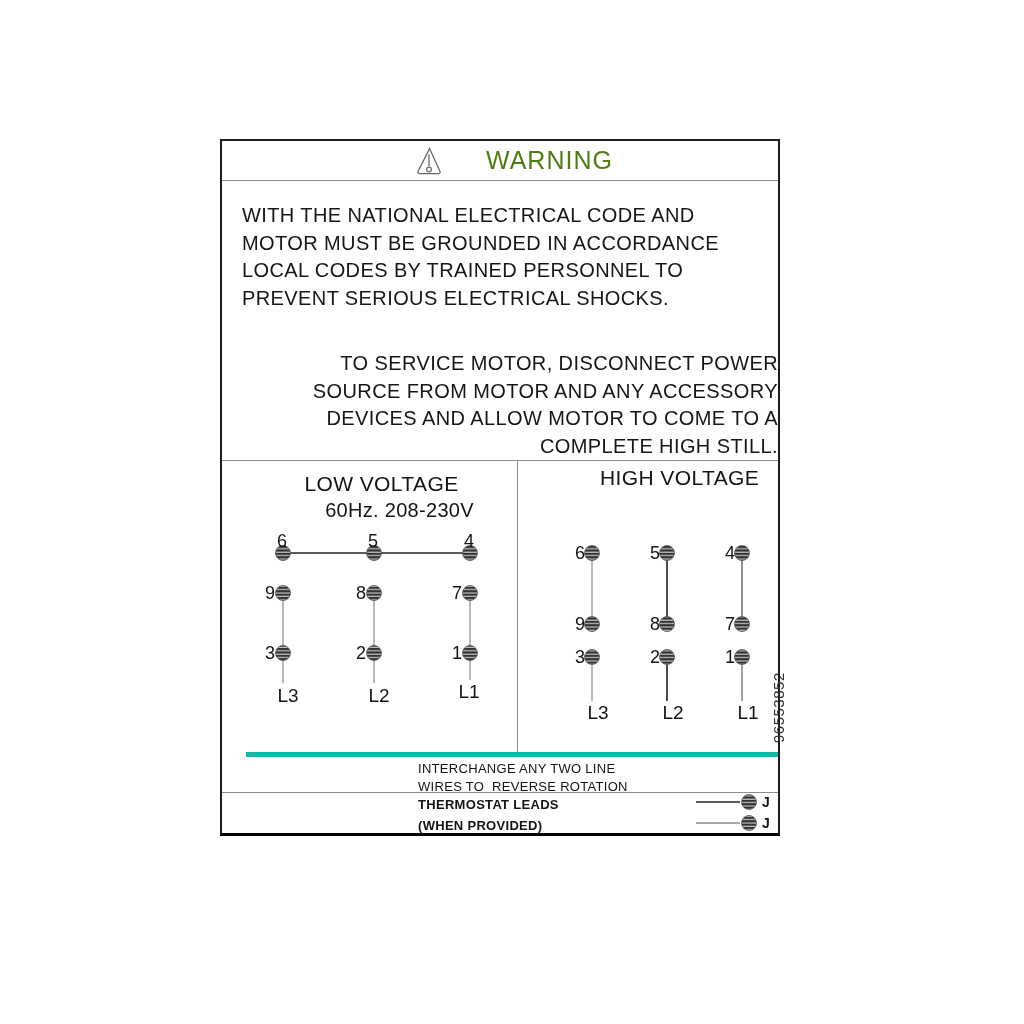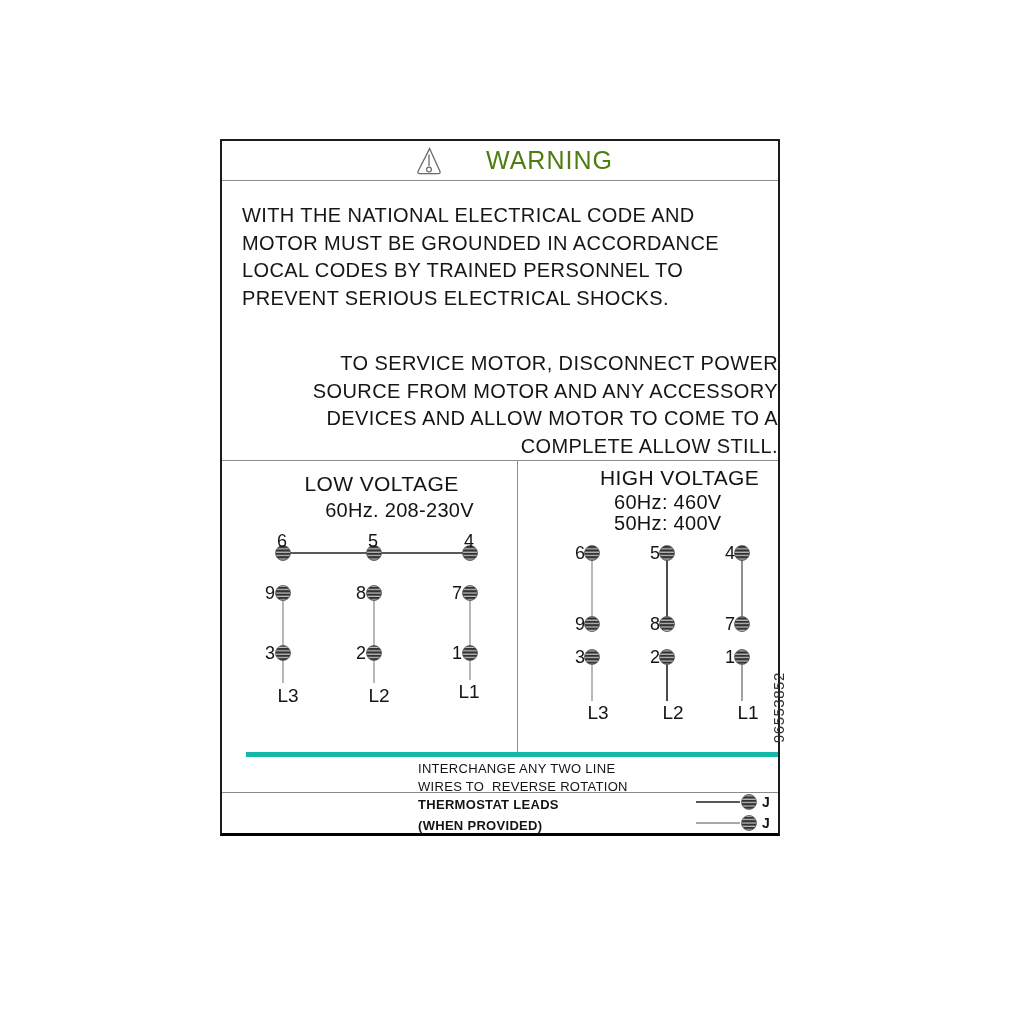--- a/index.html
+++ b/index.html
@@ -63,21 +63,21 @@
     <div class="p1">
       <div>WITH THE NATIONAL ELECTRICAL CODE AND</div>
       <div>MOTOR MUST BE GROUNDED IN ACCORDANCE</div>
       <div>LOCAL CODES BY TRAINED PERSONNEL TO</div>
       <div>PREVENT SERIOUS ELECTRICAL SHOCKS.</div>
     </div>
     <div class="p2">
       <div>TO SERVICE MOTOR, DISCONNECT POWER</div>
       <div>SOURCE FROM MOTOR AND ANY ACCESSORY</div>
       <div>DEVICES AND ALLOW MOTOR TO COME TO A</div>
-      <div>COMPLETE ALLOW STILL.</div>
+      <div>COMPLETE HIGH STILL.</div>
     </div>
   </div>
 
   <div class="diag">
 
     <div class="cell lv">
       <div class="lv-title">LOW VOLTAGE</div>
       <div class="lv-sub">60Hz. 208-230V</div>
       <svg class="dsvg" width="271" height="295" viewBox="0 0 271 295">
         <defs>
@@ -113,24 +113,20 @@
         <text class="tnum" x="216" y="198" text-anchor="end">1</text>
 
         <text class="lbl" x="42" y="241" text-anchor="middle">L3</text>
         <text class="lbl" x="133" y="241" text-anchor="middle">L2</text>
         <text class="lbl" x="223" y="237" text-anchor="middle">L1</text>
       </svg>
     </div>
 
     <div class="cell hv">
       <div class="hv-title">HIGH VOLTAGE</div>
-      <div class="hv-freq">
-        <div>60Hz: 460V</div>
-        <div>50Hz: 400V</div>
-      </div>
       <svg class="dsvg" width="284" height="295" viewBox="0 0 284 295">
 
         <line x1="74" y1="92" x2="74" y2="163" stroke="#a8a8a8" stroke-width="1.6"></line>
         <line x1="149" y1="92" x2="149" y2="163" stroke="#1f1f1f" stroke-width="1.6"></line>
         <line x1="224" y1="92" x2="224" y2="163" stroke="#737373" stroke-width="1.6"></line>
         <line x1="74" y1="196" x2="74" y2="240" stroke="#a8a8a8" stroke-width="1.6"></line>
         <line x1="149" y1="196" x2="149" y2="240" stroke="#1f1f1f" stroke-width="1.6"></line>
         <line x1="224" y1="196" x2="224" y2="240" stroke="#8a8a8a" stroke-width="1.6"></line>
 
         <circle cx="74" cy="92" r="7.5" fill="url(#term)" stroke="#555" stroke-width="0.8"></circle>

